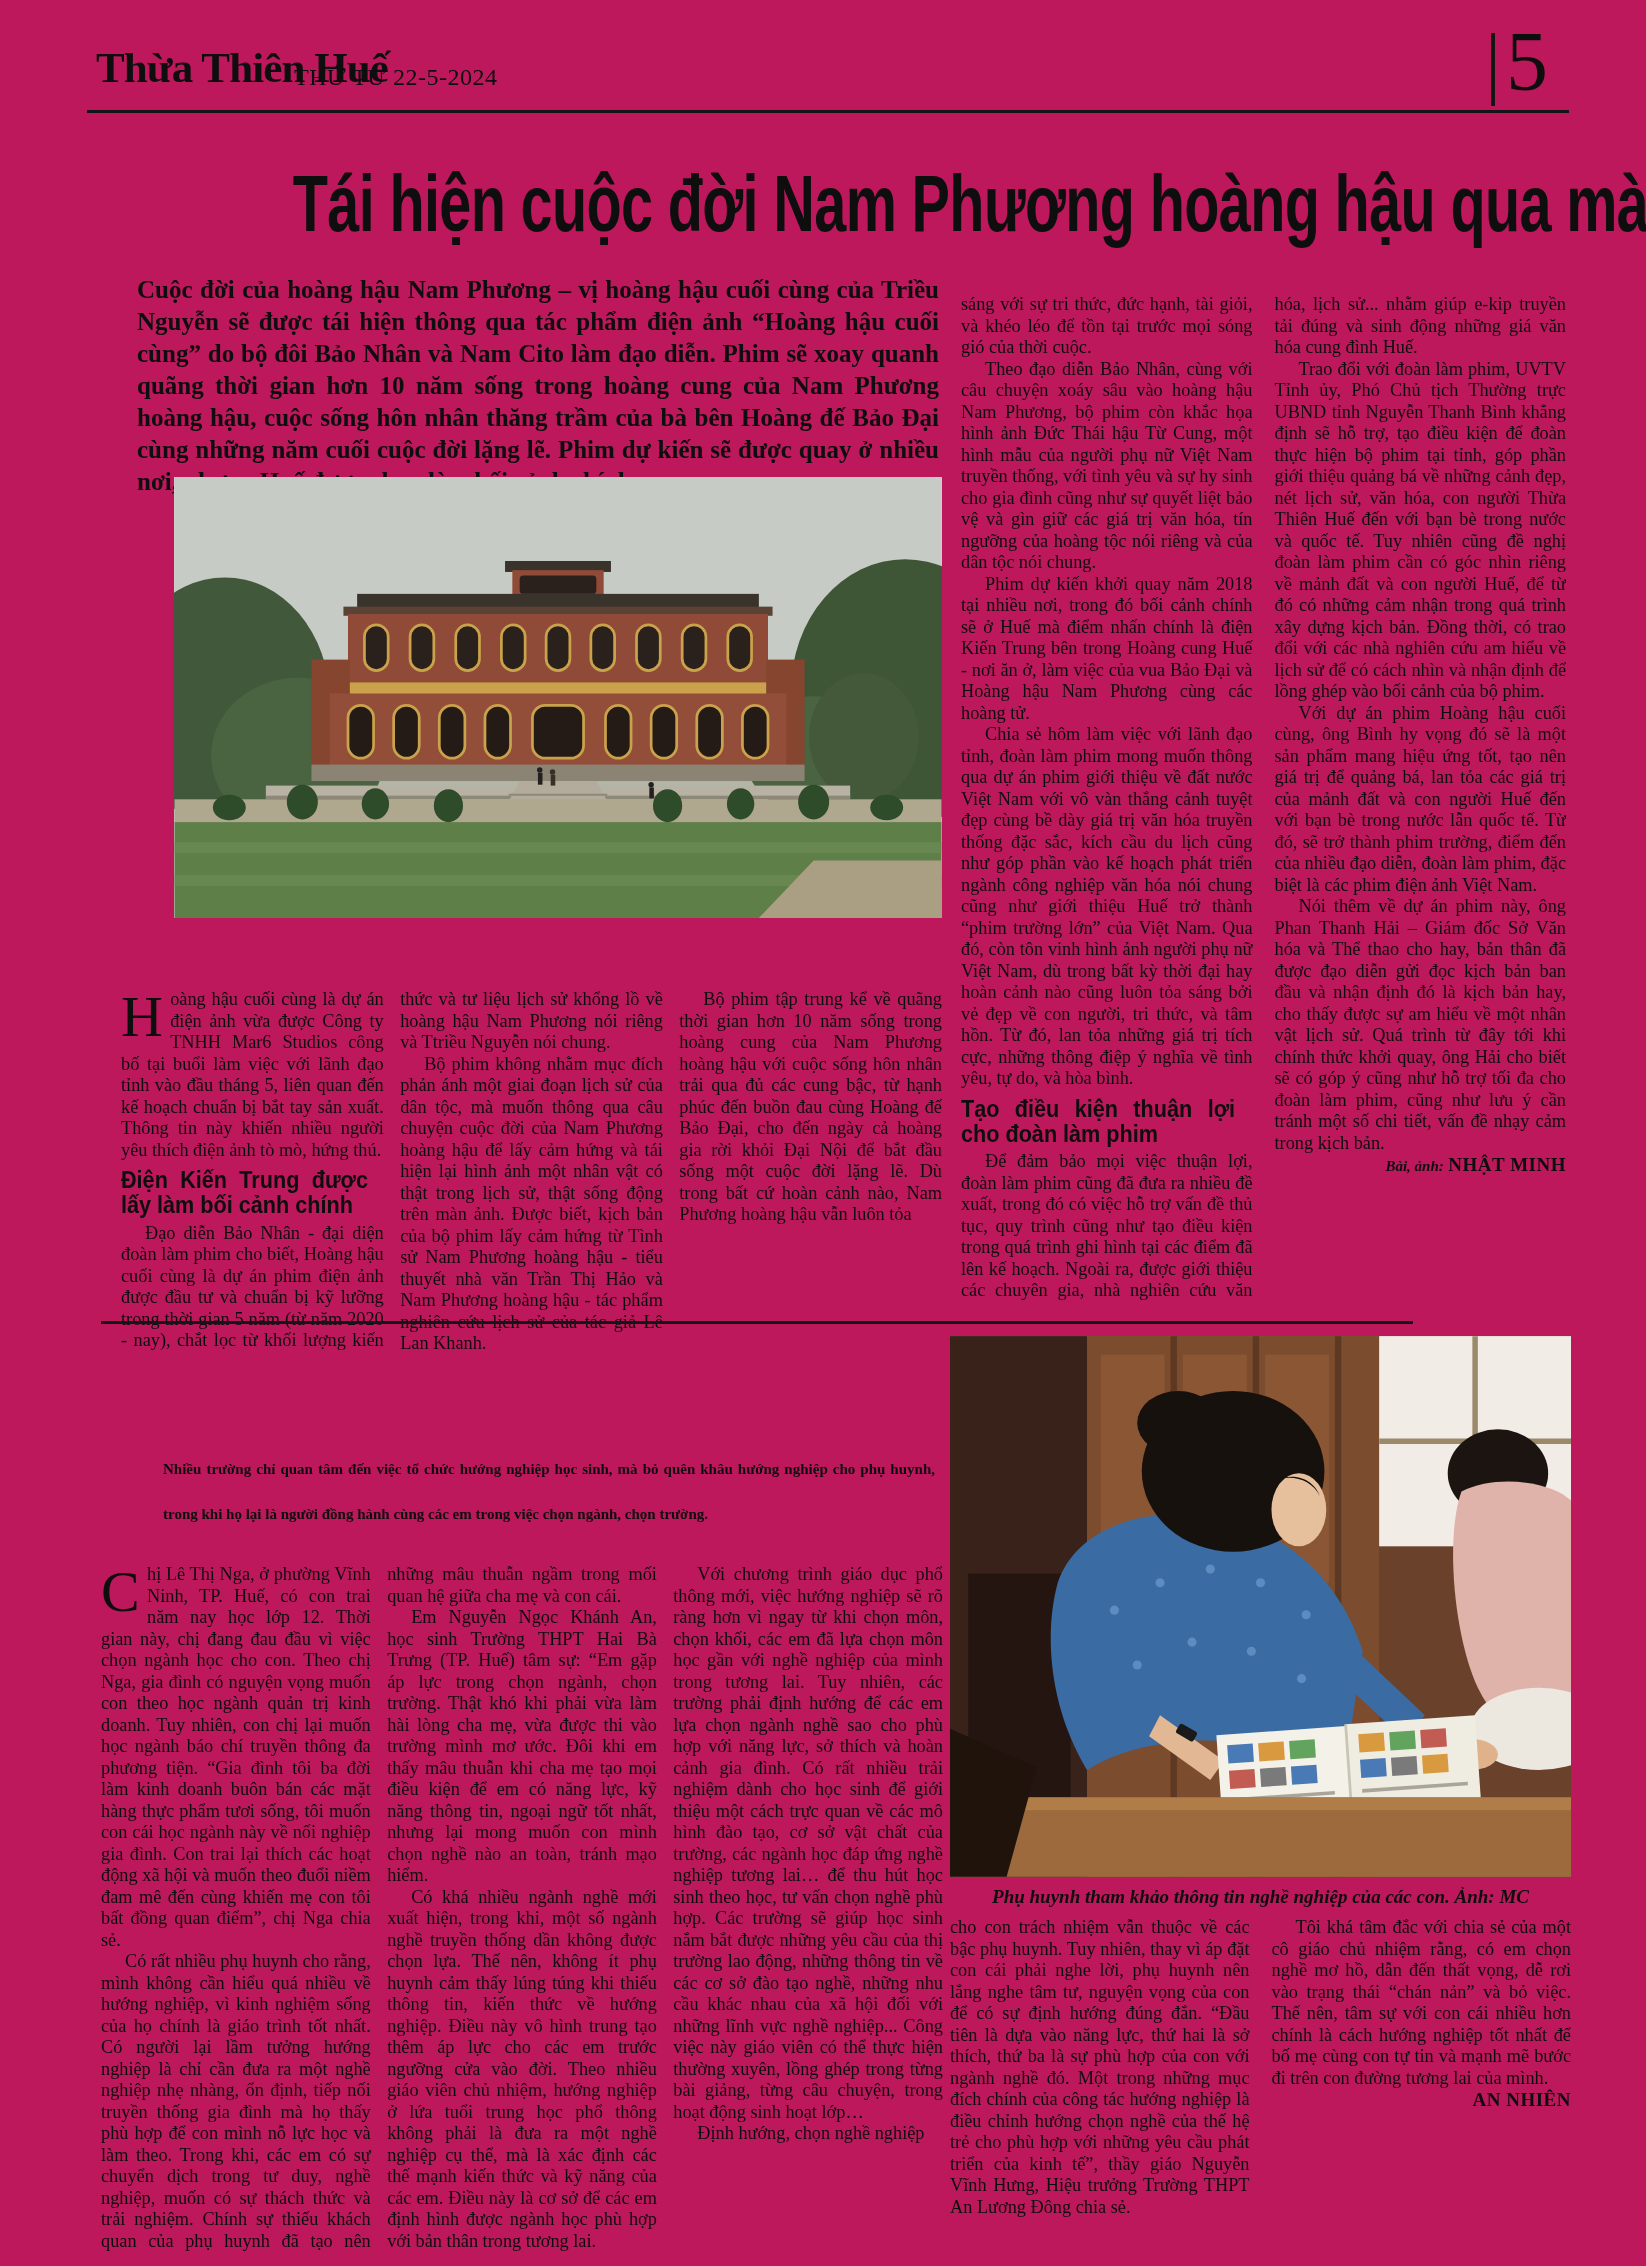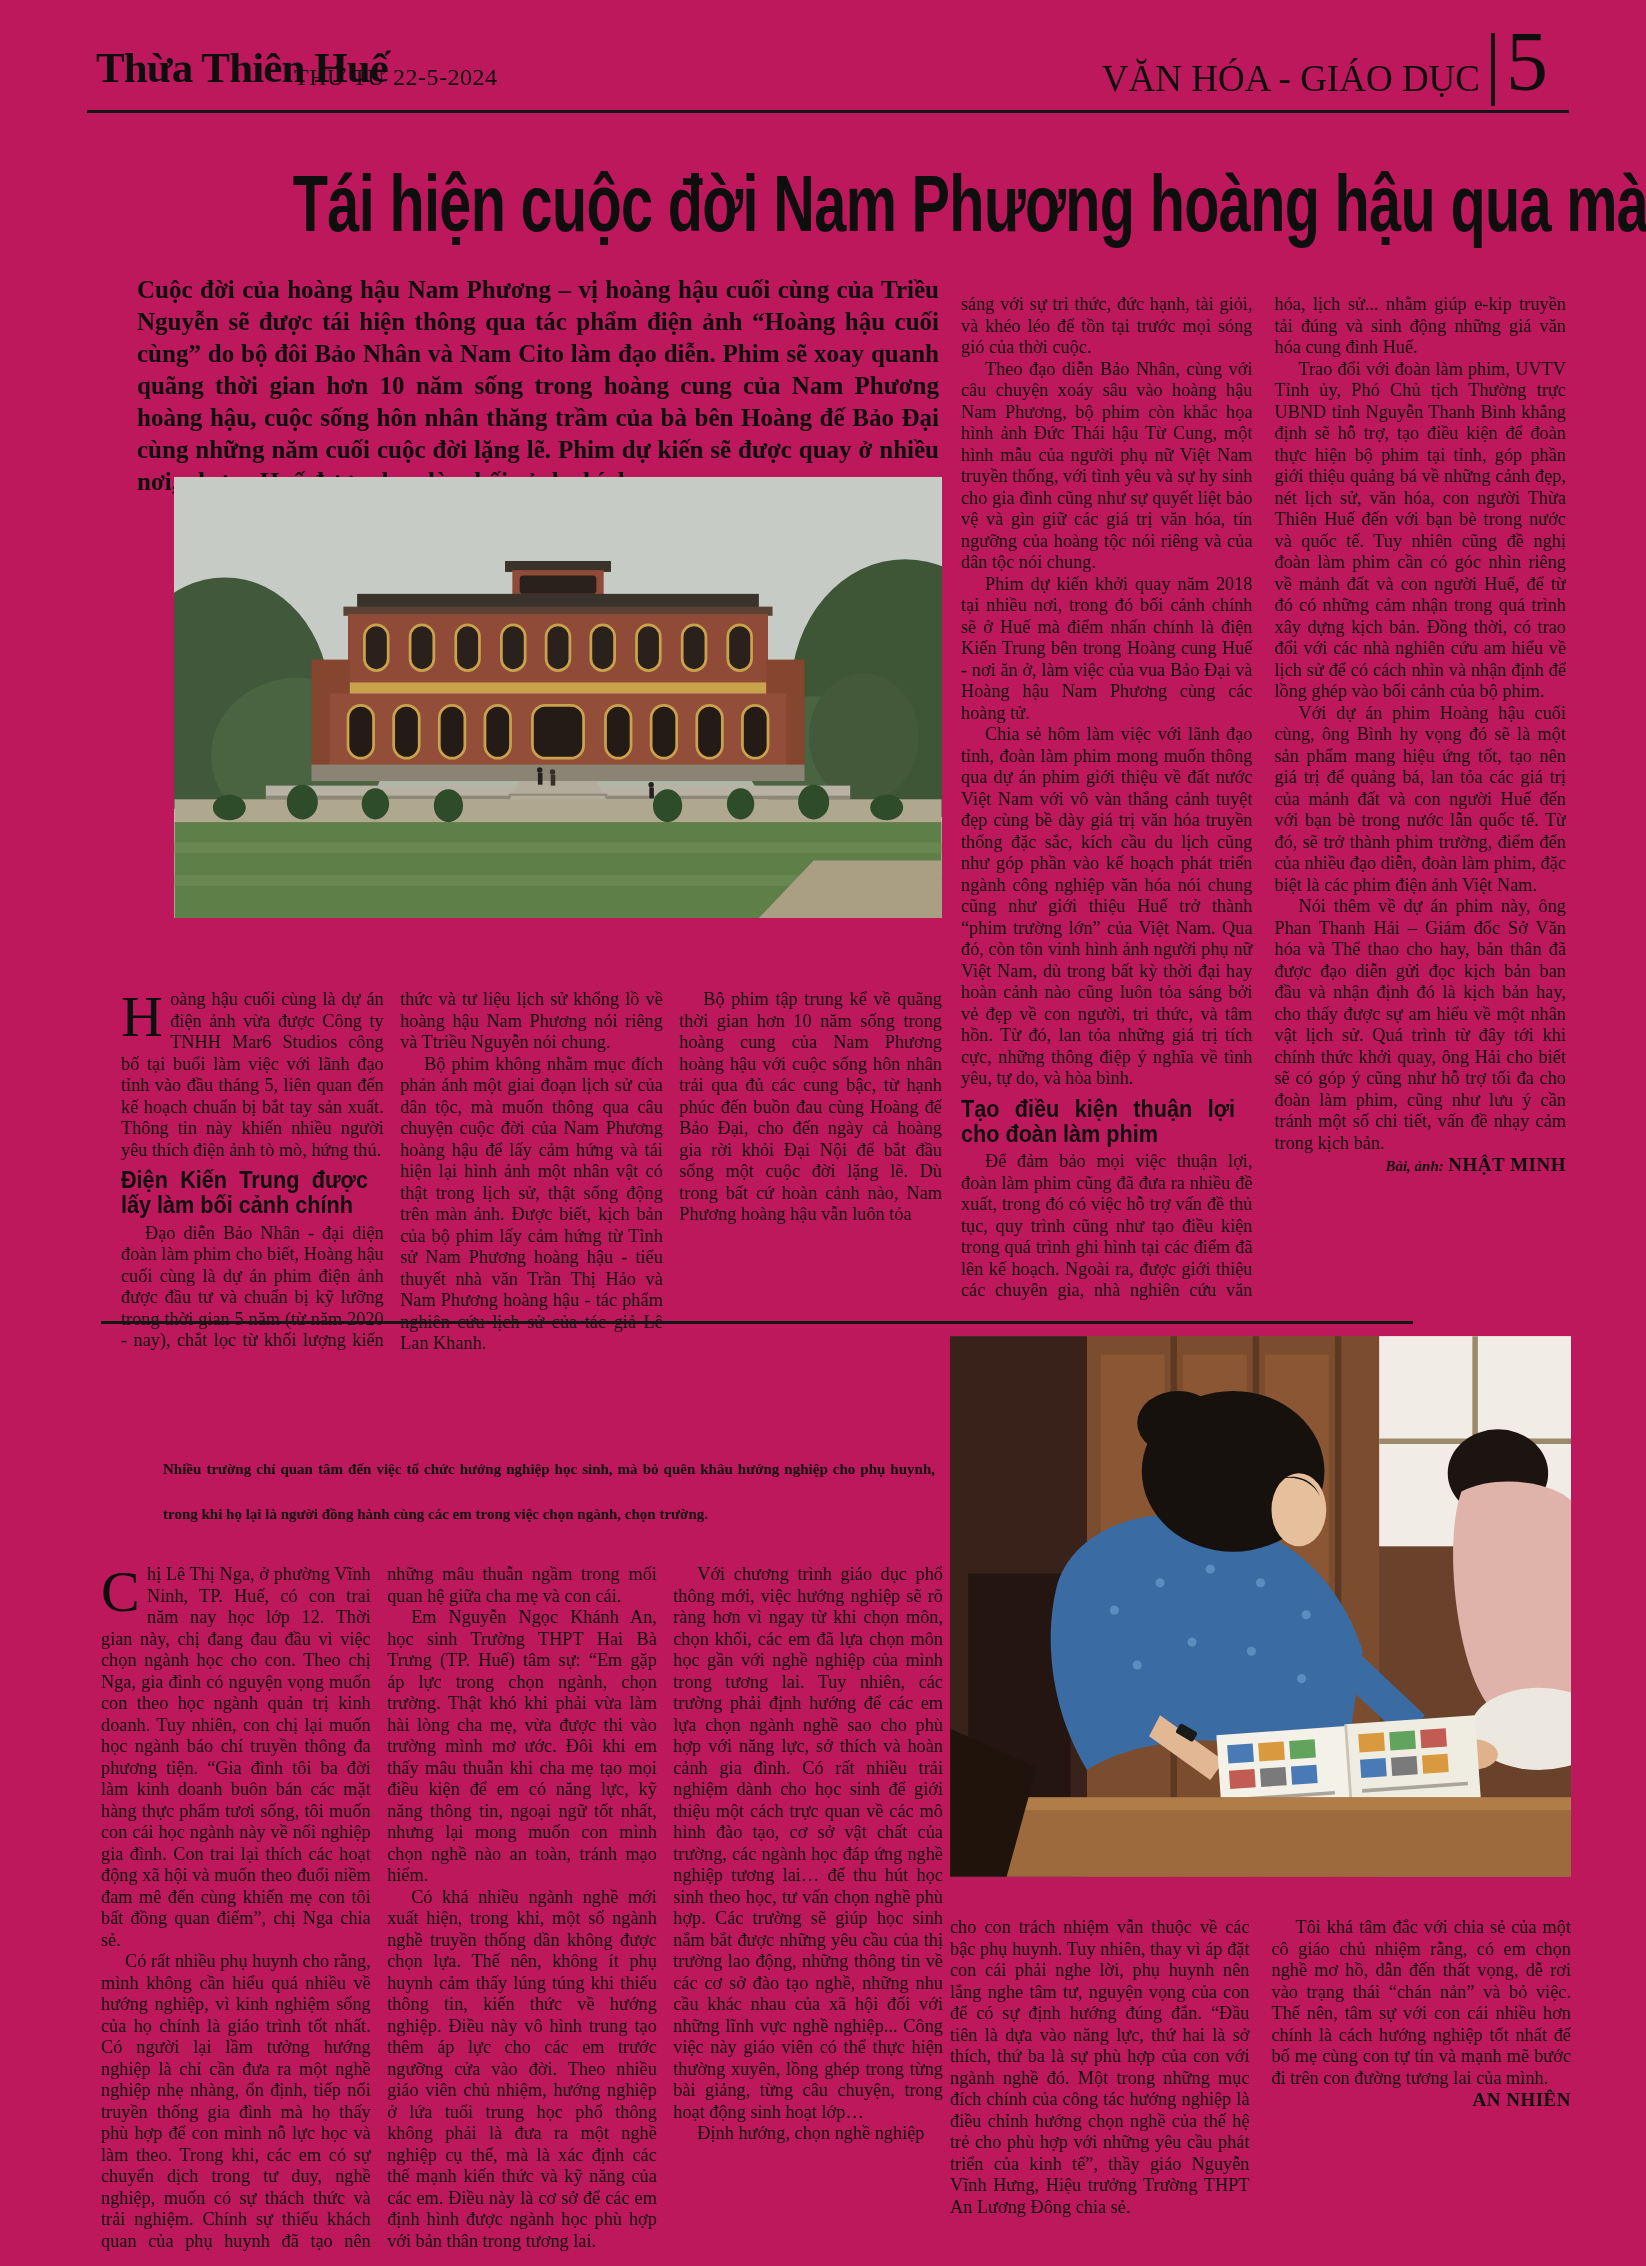--- a/index.html
+++ b/index.html
@@ -47,21 +47,20 @@
 </head>
 <body>
 
 <div class="page">
 
   <div class="abs" style="left:96px; top:46px;">
     <span class="masthead">Thừa Thiên Huế</span>
   </div>
   <div class="abs date" style="left:294px; top:64px;">THỨ TƯ 22-5-2024</div>
 
-  <div class="abs section-title" style="left:1087px; top:57px; width:393px; text-align:right;">VĂN HÓA - GIÁO DỤC</div>
   <div class="abs rule" style="left:1491px; top:33px; width:3.7px; height:73px;"></div>
   <div class="abs page-num" style="left:1506px; top:20px;">5</div>
 
   <div class="abs rule" style="left:87px; top:110px; width:1482px; height:2.7px;"></div>
 
   <div class="abs h1-wrap" style="left:0; top:164px;">
     <span class="condensed1">Tái hiện cuộc đời Nam Phương hoàng hậu qua màn ảnh</span>
   </div>
 
   <div class="abs lead" style="left:137px; top:274px; width:802px;">Cuộc đời của hoàng hậu Nam Phương – vị hoàng hậu cuối cùng của Triều Nguyễn sẽ được tái hiện thông qua tác phẩm điện ảnh “Hoàng hậu cuối cùng” do bộ đôi Bảo Nhân và Nam Cito làm đạo diễn. Phim sẽ xoay quanh quãng thời gian hơn 10 năm sống trong hoàng cung của Nam Phương hoàng hậu, cuộc sống hôn nhân thăng trầm của bà bên Hoàng đế Bảo Đại cùng những năm cuối cuộc đời lặng lẽ. Phim dự kiến sẽ được quay ở nhiều nơi, nhưng Huế được chọn làm bối cảnh chính.</div>
@@ -250,20 +249,21 @@
         <line x1="306" y1="500" x2="420" y2="500" stroke="#aaa49a" stroke-width="4"></line>
         <line x1="306" y1="512" x2="400" y2="512" stroke="#aaa49a" stroke-width="4"></line>
         <line x1="450" y1="500" x2="566" y2="500" stroke="#aaa49a" stroke-width="4"></line>
       </g>
       <rect x="0" y="505" width="680" height="87" fill="#9c6a3c"></rect>
       <rect x="0" y="505" width="680" height="14" fill="#b07c48"></rect>
       <polygon points="0,430 95,472 62,592 0,592" fill="#20130c"></polygon>
     </svg>
   </div>
 
+  <div class="abs caption center" style="left:950px; top:1884px; width:621px;">Phụ huynh tham khảo thông tin nghề nghiệp của các con. Ảnh: MC</div>
 
   <div class="abs cols cols2" style="left:950px; top:1917px; width:621px; height:340px;">
     <p class="ni">cho con trách nhiệm vẫn thuộc về các bậc phụ huynh. Tuy nhiên, thay vì áp đặt con cái phải nghe lời, phụ huynh nên lắng nghe tâm tư, nguyện vọng của con để có sự định hướng đúng đắn. “Đầu tiên là dựa vào năng lực, thứ hai là sở thích, thứ ba là sự phù hợp của con với ngành nghề đó. Một trong những mục đích chính của công tác hướng nghiệp là điều chỉnh hướng chọn nghề của thế hệ trẻ cho phù hợp với những yêu cầu phát triển của kinh tế”, thầy giáo Nguyễn Vĩnh Hưng, Hiệu trưởng Trường THPT An Lương Đông chia sẻ.</p>
     <p>Tôi khá tâm đắc với chia sẻ của một cô giáo chủ nhiệm rằng, có em chọn nghề mơ hồ, dẫn đến thất vọng, dễ rơi vào trạng thái “chán nản” và bỏ việc. Thế nên, tâm sự với con cái nhiều hơn chính là cách hướng nghiệp tốt nhất để bố mẹ cùng con tự tin và mạnh mẽ bước đi trên con đường tương lai của mình.</p>
     <p class="byline"><span class="bl-name">AN NHIÊN</span></p>
   </div>
 
 </div>
 
 

